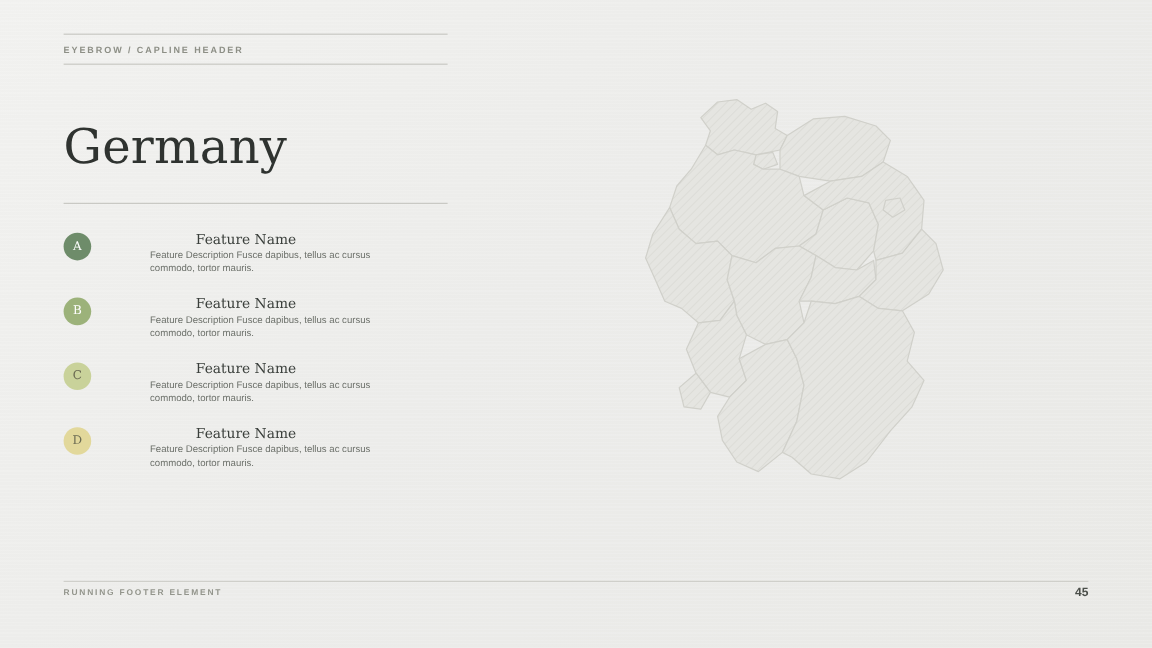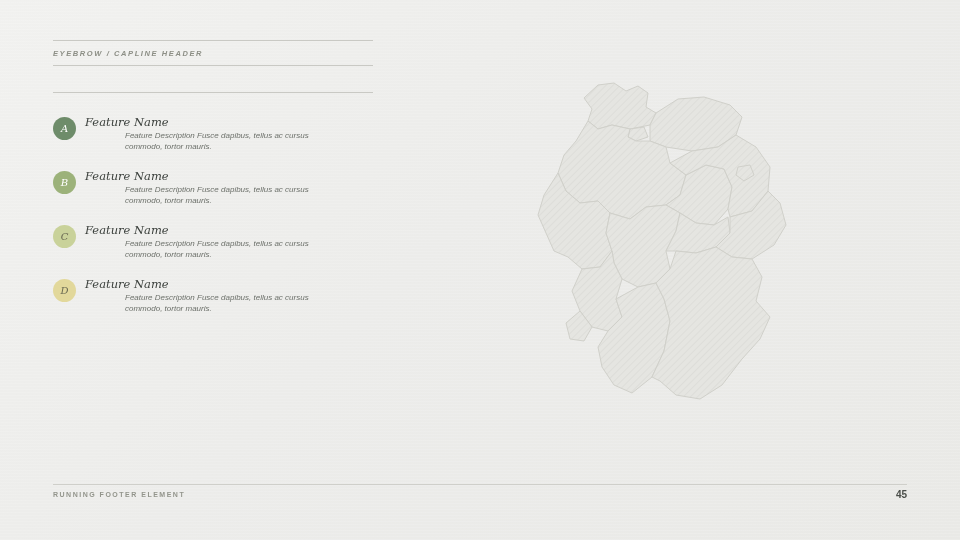--- a/index.html
+++ b/index.html
@@ -29,23 +29,22 @@
     background-image:
       repeating-linear-gradient(0deg, rgba(255,255,255,0.35) 0px, rgba(255,255,255,0.35) 1px, rgba(0,0,0,0) 1px, rgba(0,0,0,0) 3px);
     opacity: 0.35;
     pointer-events: none;
   }
 
   
   .left-col {
     position: absolute;
     left: 53px;
-    top: 40px;
-    width: 320px;
-    font-style: italic;
+    top: 28px;
+    width: 320px;
   }
 
   .eyebrow-rule-top {
     border-top: 1px solid #c9c9c4;
     width: 320px;
   }
   .eyebrow {
     font-size: 7.5px;
     letter-spacing: 1.6px;
     color: #8d8f86;
@@ -107,20 +106,21 @@
     margin-right: 9px;
     margin-top: 2px;
   }
   .badge.dark-letter { color: #6a6a52; }
   .feature-text { padding-top: 0; }
   .feature-name {
     font-family: "DejaVu Serif", "Liberation Serif", serif;
     font-size: 11.5px;
     color: #3a3f3b;
     line-height: 14px;
+    text-align: center;
   }
   .feature-desc {
     font-size: 8px;
     line-height: 10.5px;
     color: #6c706a;
     margin-top: 2px;
     width: 200px;
     margin-left: 40px;
   }
 
@@ -169,20 +169,21 @@
 <body>
 
 <div class="slide">
 
   <div class="left-col">
 
     <div class="eyebrow-rule-top"></div>
     <div class="eyebrow">EYEBROW / CAPLINE HEADER</div>
     <div class="eyebrow-rule-bottom"></div>
 
+    <div class="title">Germany</div>
     <div class="title-rule"></div>
 
 
     <div class="features">
 
       <div class="feature">
         <div class="badge" style="background:#6e8c6a;">A</div>
         <div class="feature-text">
           <div class="feature-name">Feature Name</div>
           <div class="feature-desc">Feature Description Fusce dapibus, tellus ac cursus commodo, tortor mauris.</div>

